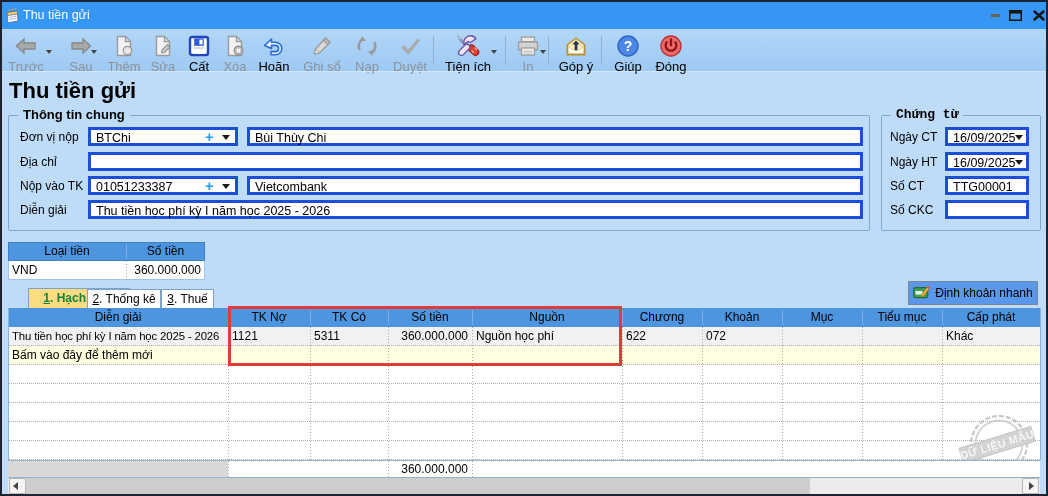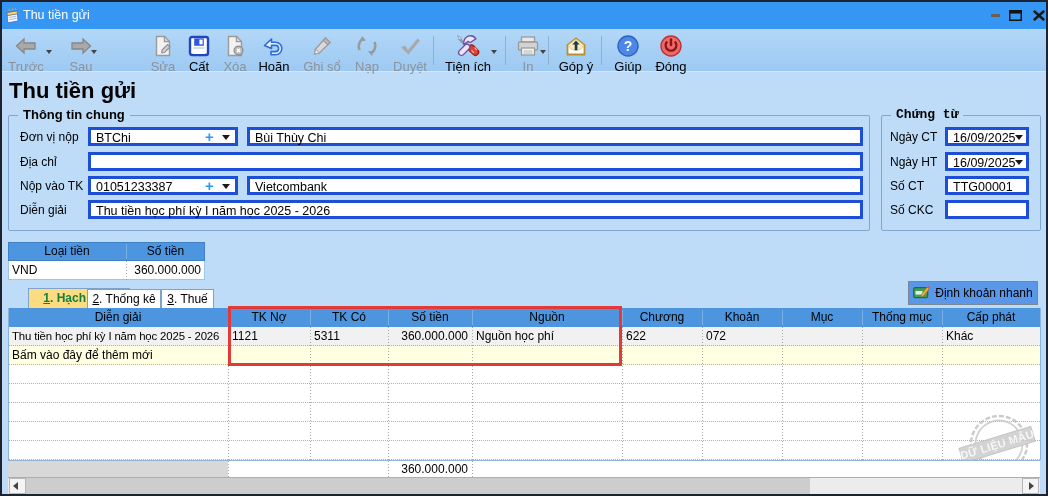--- a/index.html
+++ b/index.html
@@ -58,20 +58,27 @@
               <path d="M9 2 L9 6 L20 6 L20 12 L9 12 L9 16 L1.5 9 Z" fill="#a9a9a9" stroke="#878787" stroke-width="1.3"></path>
             </svg>
           </div>Trước</div>
 <div class="tdrop" style="left:44px;top:21px;"></div>
 <div class="tbi dis" style="left:47px;width:64px;"><div class="ic">
             <svg width="22" height="18" viewBox="0 0 22 18">
               <path d="M13 2 L13 6 L2 6 L2 12 L13 12 L13 16 L20.5 9 Z" fill="#a9a9a9" stroke="#878787" stroke-width="1.3"></path>
             </svg>
           </div>Sau</div>
 <div class="tdrop" style="left:89px;top:21px;"></div>
+<div class="tbi dis" style="left:90px;width:64px;"><div class="ic">
+            <svg width="22" height="22" viewBox="0 0 22 22">
+              <path d="M4.5 1.5 L12.5 1.5 L17.5 6.5 L17.5 20.5 L4.5 20.5 Z" fill="#f2f2f2" stroke="#9a9a9a" stroke-width="1.4"></path>
+              <path d="M12.5 1.5 L12.5 6.5 L17.5 6.5" fill="none" stroke="#9a9a9a" stroke-width="1.4"></path>
+              <circle cx="14.5" cy="15.5" r="4.2" fill="#e8e8e8" stroke="#9a9a9a" stroke-width="1.3"></circle>
+            </svg>
+          </div>Thêm</div>
 <div class="tbi dis" style="left:129px;width:64px;"><div class="ic">
             <svg width="22" height="22" viewBox="0 0 22 22">
               <path d="M4.5 1.5 L12.5 1.5 L17.5 6.5 L17.5 20.5 L4.5 20.5 Z" fill="#f2f2f2" stroke="#9a9a9a" stroke-width="1.4"></path>
               <path d="M12.5 1.5 L12.5 6.5 L17.5 6.5" fill="none" stroke="#9a9a9a" stroke-width="1.4"></path>
               <path d="M15.5 9.5 L18 12 L12.5 17.5 L9.7 17.8 L10 15 Z" fill="#cfcfcf" stroke="#909090" stroke-width="1.1"></path>
             </svg>
           </div>Sửa</div>
 <div class="tbi" style="left:165px;width:64px;"><div class="ic">
             <svg width="22" height="22" viewBox="0 0 22 22">
               <rect x="2" y="2" width="18" height="18" rx="2" fill="#fff" stroke="#2246c0" stroke-width="2.4"></rect>
@@ -212,21 +219,21 @@
         </svg>Định khoản nhanh</div>
 <div style="position:absolute;left:6px;top:279px;width:1032px;height:19px;background:#4e95e0;"></div>
 <div class="hcell" style="left:6px;top:279px;width:220px;">Diễn giải</div>
 <div class="hcell" style="left:226px;top:279px;width:82px;">TK Nợ</div>
 <div class="hcell" style="left:308px;top:279px;width:78px;">TK Có</div>
 <div class="hcell" style="left:386px;top:279px;width:84px;">Số tiền</div>
 <div class="hcell" style="left:470px;top:279px;width:150px;">Nguồn</div>
 <div class="hcell" style="left:620px;top:279px;width:80px;">Chương</div>
 <div class="hcell" style="left:700px;top:279px;width:80px;">Khoản</div>
 <div class="hcell" style="left:780px;top:279px;width:80px;">Mục</div>
-<div class="hcell" style="left:860px;top:279px;width:80px;">Thống mục</div>
+<div class="hcell" style="left:860px;top:279px;width:80px;">Tiểu mục</div>
 <div class="hcell" style="left:940px;top:279px;width:98px;">Cấp phát</div>
 <div style="position:absolute;left:226px;top:281px;width:1px;height:15px;background:#79b0e8;"></div>
 <div style="position:absolute;left:308px;top:281px;width:1px;height:15px;background:#79b0e8;"></div>
 <div style="position:absolute;left:386px;top:281px;width:1px;height:15px;background:#79b0e8;"></div>
 <div style="position:absolute;left:470px;top:281px;width:1px;height:15px;background:#79b0e8;"></div>
 <div style="position:absolute;left:620px;top:281px;width:1px;height:15px;background:#79b0e8;"></div>
 <div style="position:absolute;left:700px;top:281px;width:1px;height:15px;background:#79b0e8;"></div>
 <div style="position:absolute;left:780px;top:281px;width:1px;height:15px;background:#79b0e8;"></div>
 <div style="position:absolute;left:860px;top:281px;width:1px;height:15px;background:#79b0e8;"></div>
 <div style="position:absolute;left:940px;top:281px;width:1px;height:15px;background:#79b0e8;"></div>

